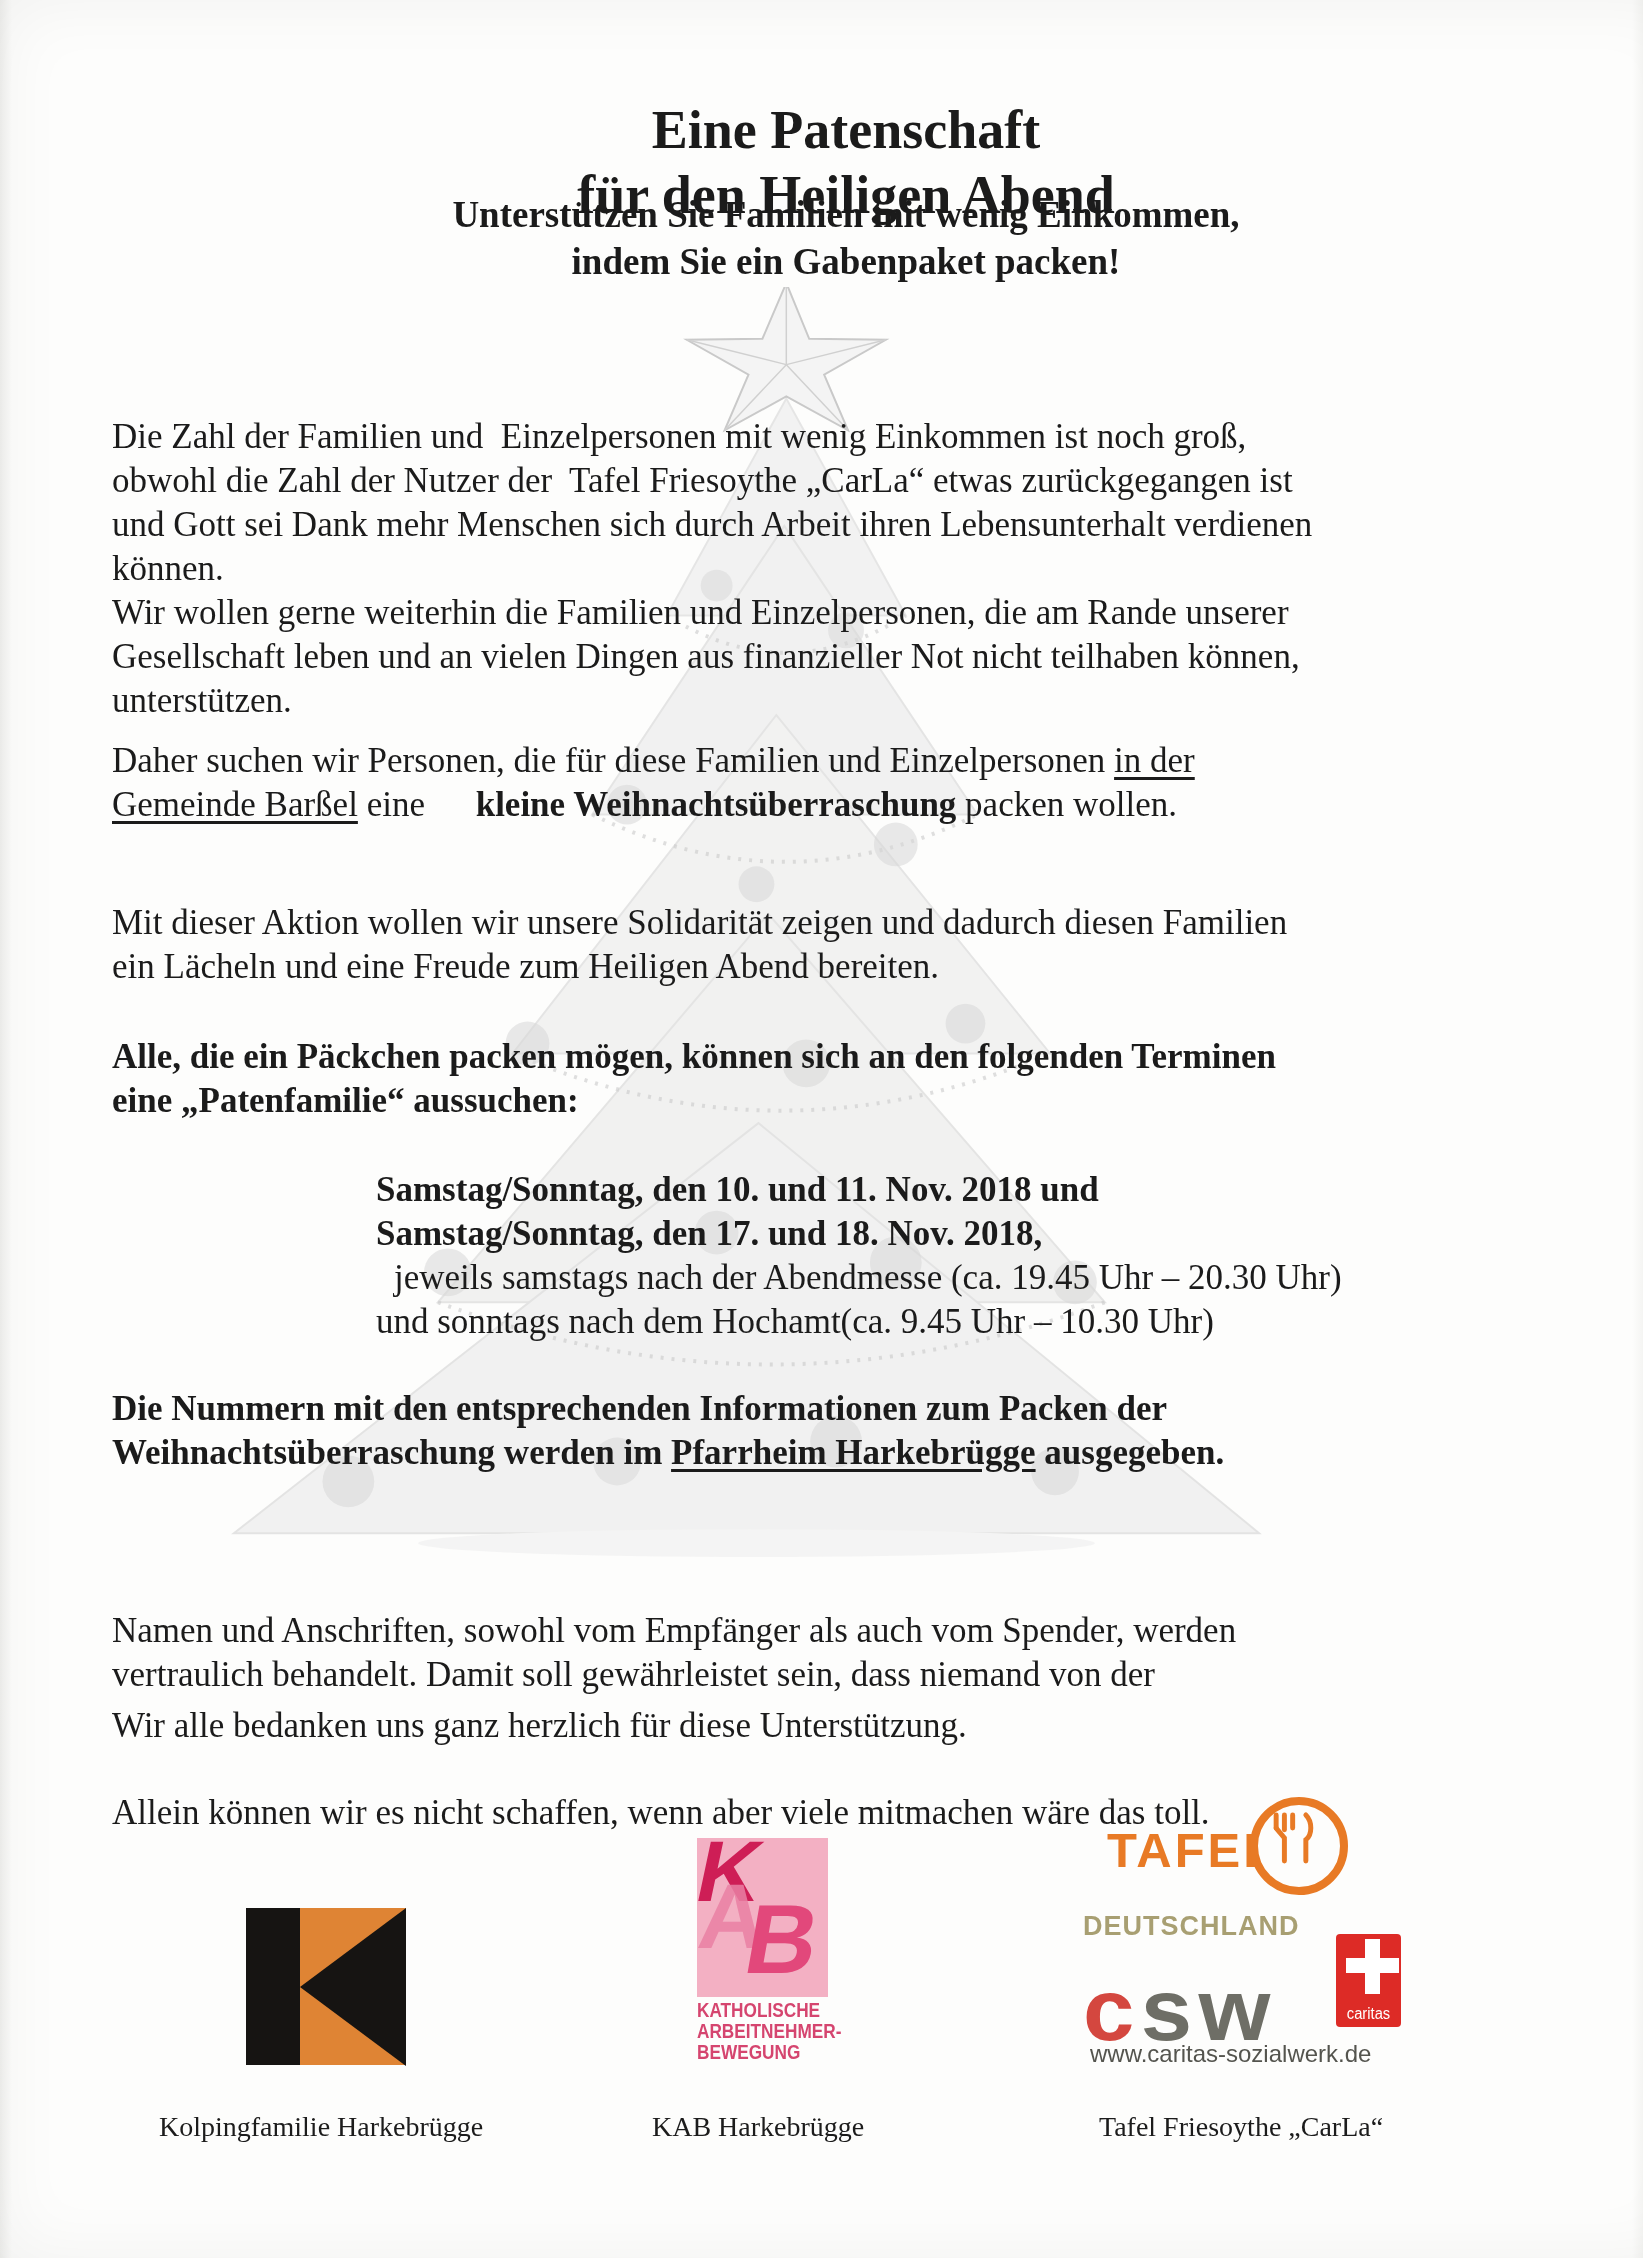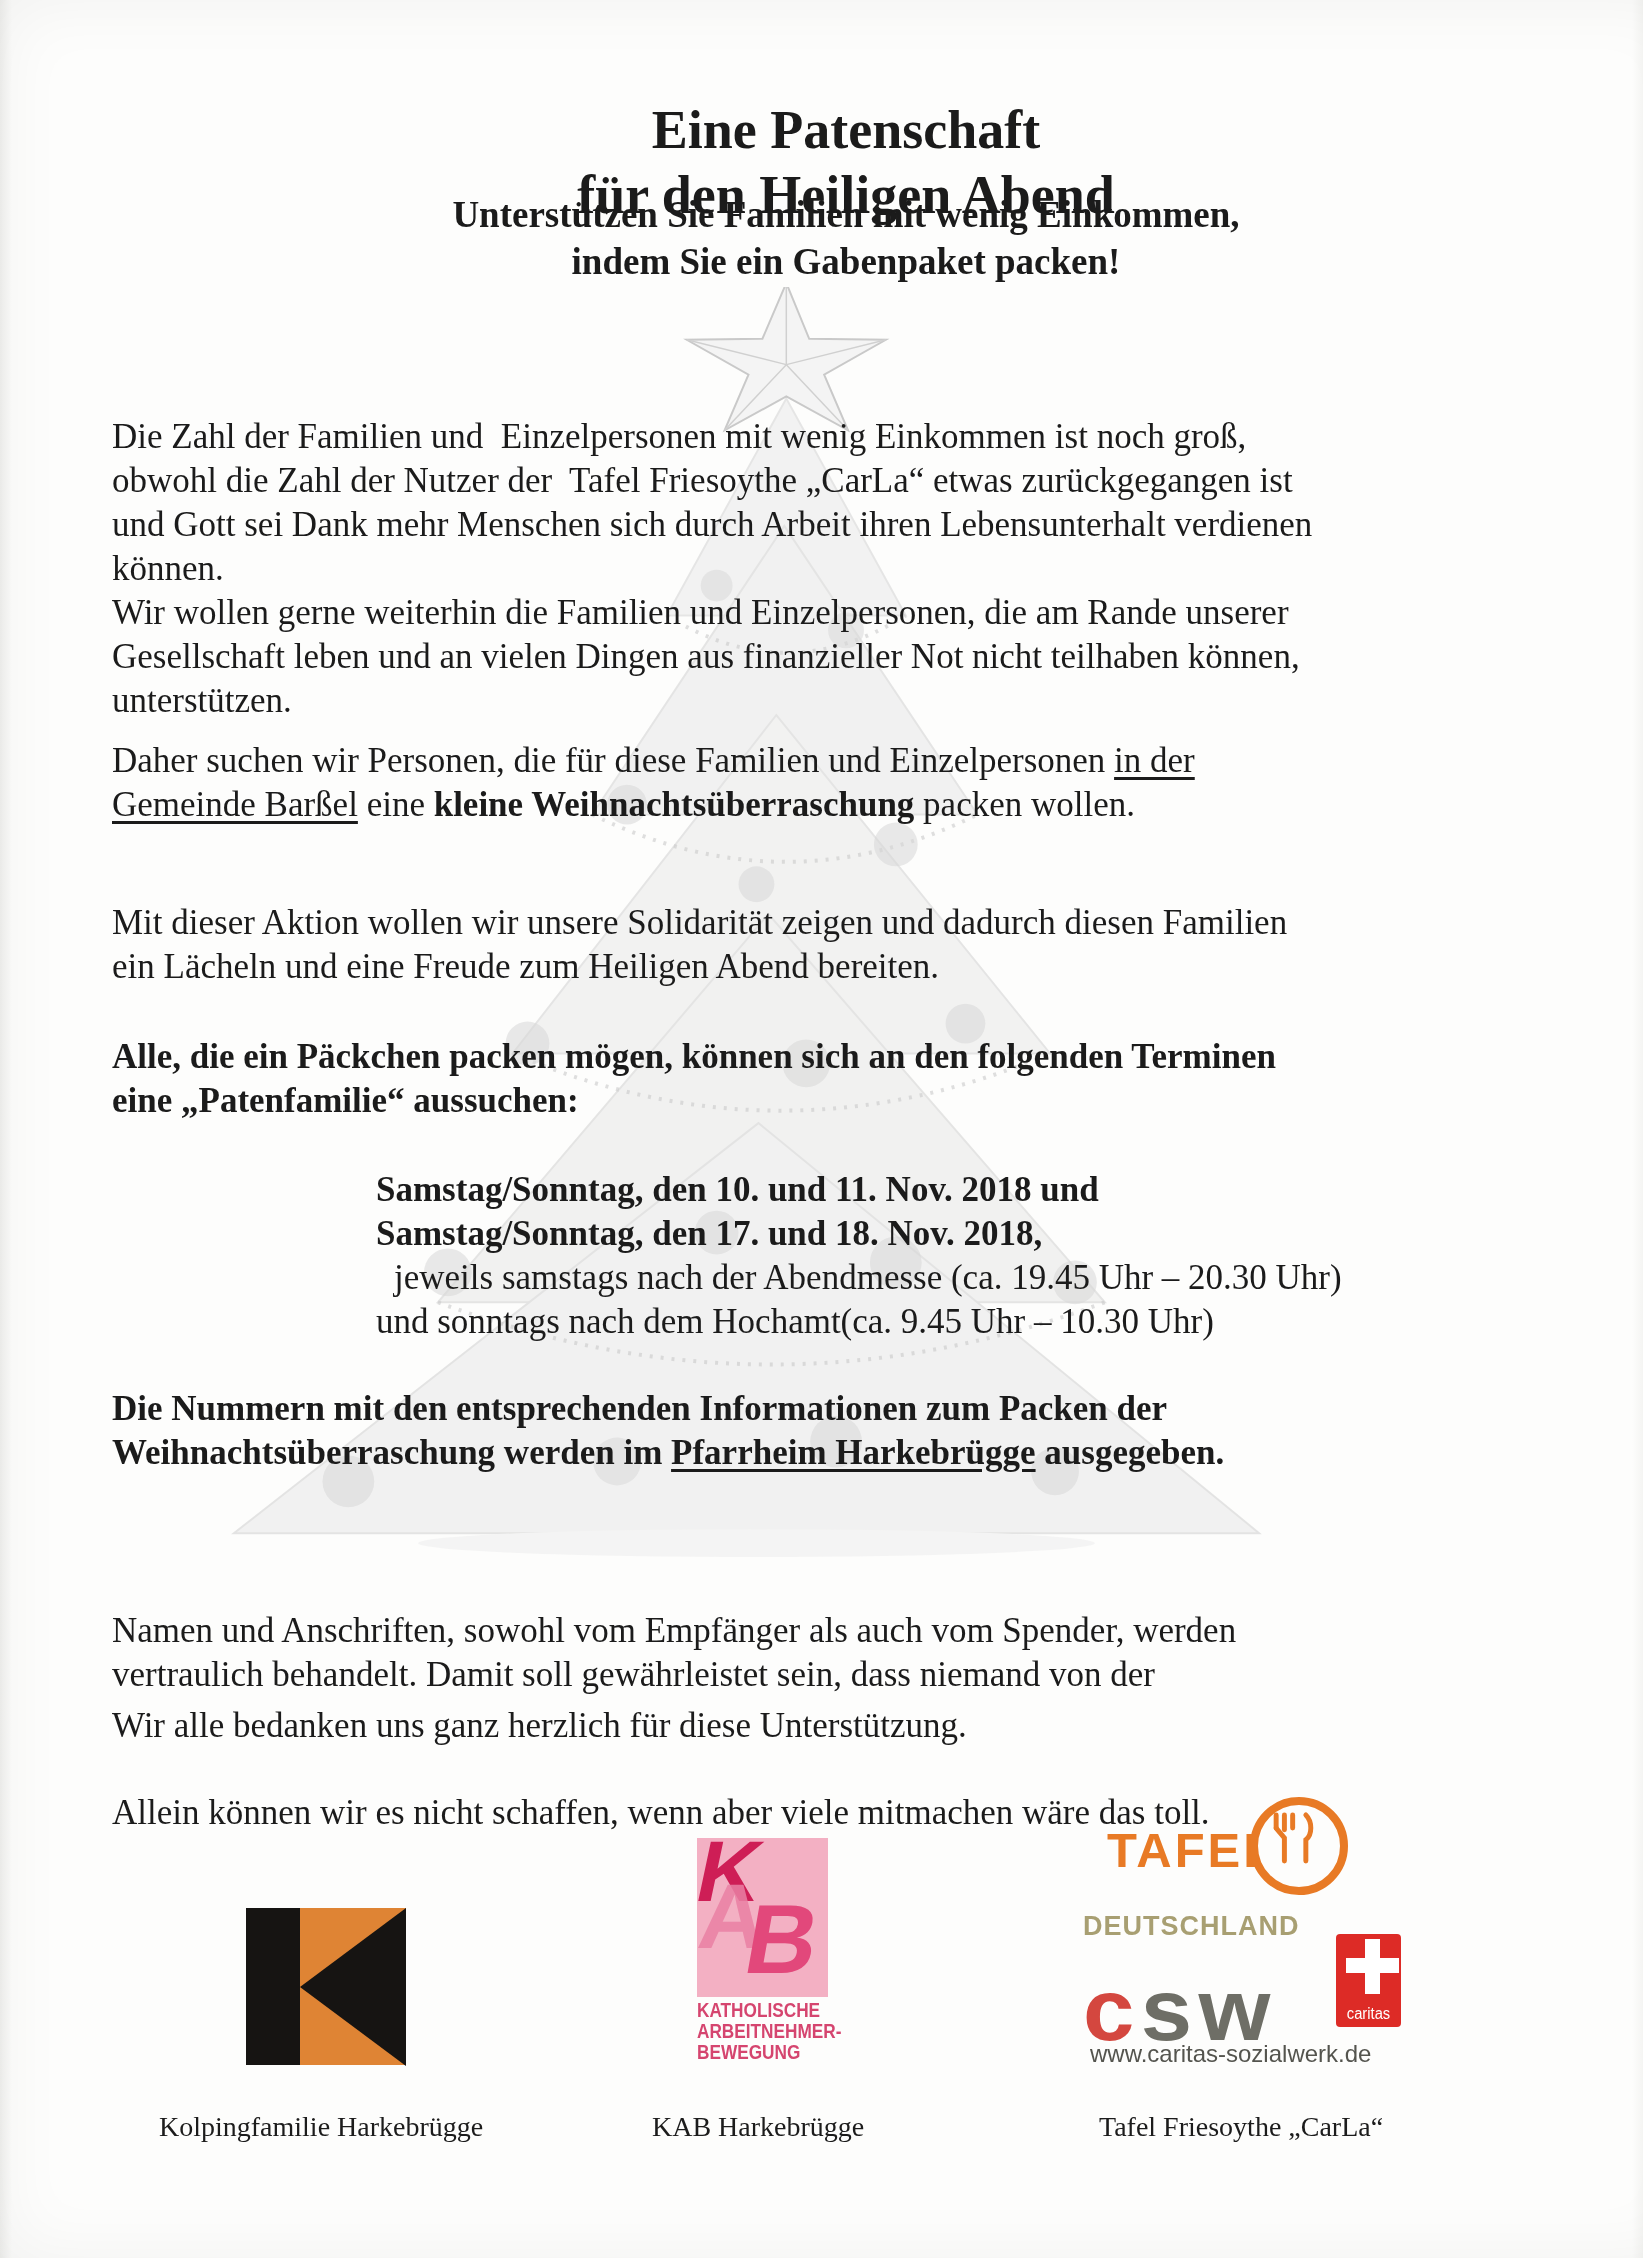--- a/index.html
+++ b/index.html
@@ -31,21 +31,21 @@
   .p3{top:866px;}
   .p4{top:1000px;font-weight:bold;}
   .p5{top:1133px;left:376px;}
   .p5 .bold-line{font-weight:bold;}
   .p5 .indent{padding-left:18px;}
   .p6{top:1352px;font-weight:bold;}
   .p7{top:1574px;}
   .p8{top:1669px;}
   .p9{top:1756px;}
   .u{text-decoration:underline;text-underline-offset:5px;}
-  .b{font-weight:bold;}
+  .b{font-weight:bold;margin-left:42px;}
 
   
   .kolping-box{position:absolute;left:246px;top:1908px;width:160px;height:157px;background:#df8434;z-index:2;}
   .kolping-bar{position:absolute;left:0;top:0;width:54px;height:157px;background:#161412;}
   .kolping-tri{position:absolute;right:0;top:0;width:0;height:0;
     border-top:79px solid transparent;border-bottom:79px solid transparent;border-right:106px solid #161412;}
 
   .kab{position:absolute;left:697px;top:1838px;z-index:2;font-family:"Liberation Sans","DejaVu Sans",sans-serif;}
   .kab-rect{position:relative;width:131px;height:159px;background:#f3b0c3;overflow:hidden;}
   .kab-rect span{position:absolute;font-weight:bold;line-height:1;}

